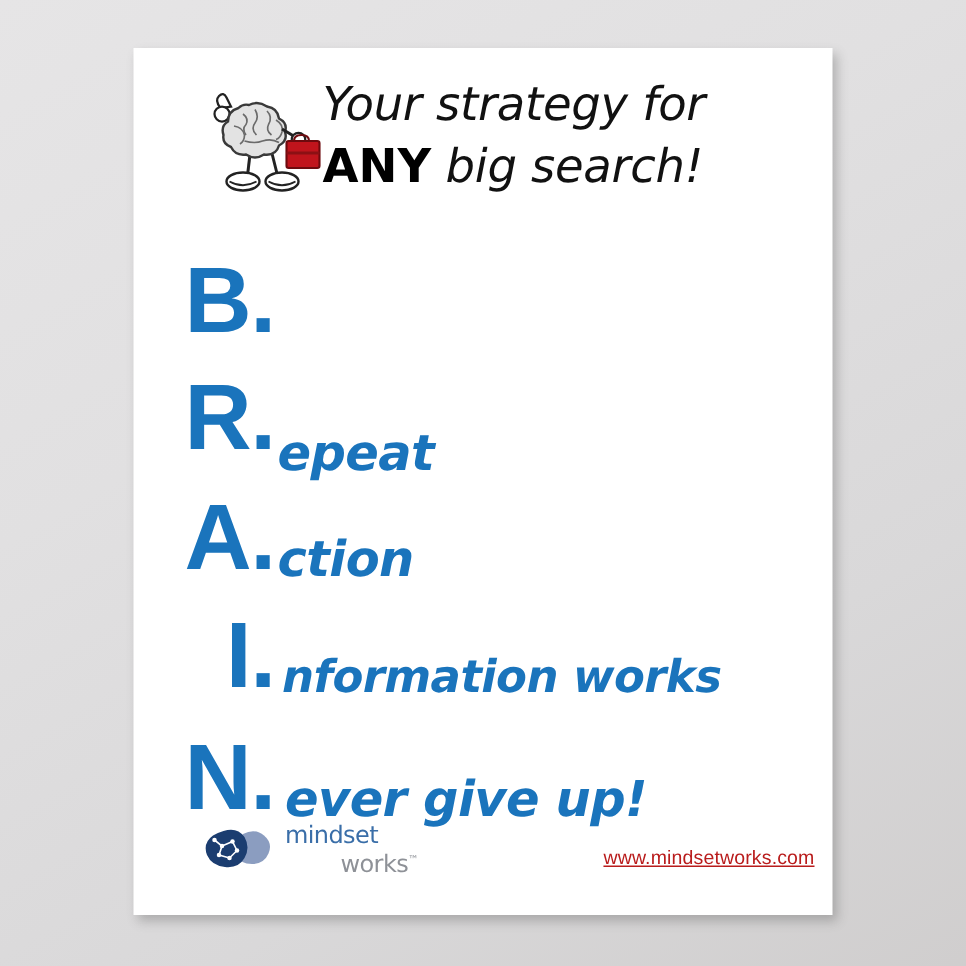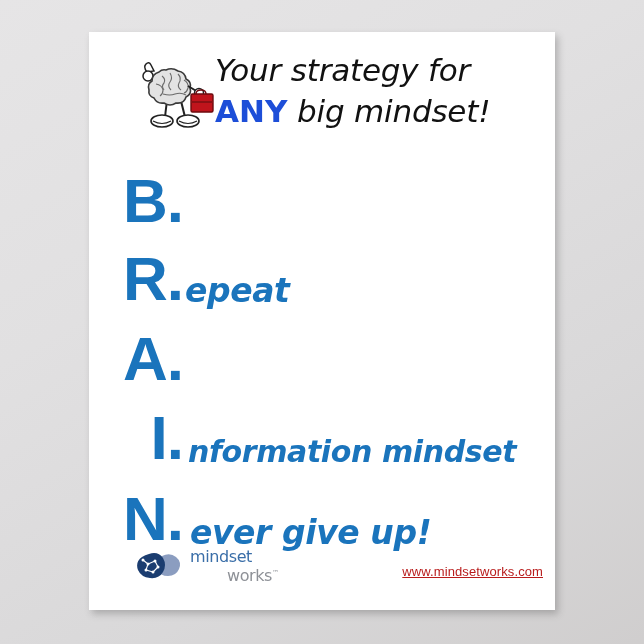--- a/index.html
+++ b/index.html
@@ -58,21 +58,21 @@
     font-family: "DejaVu Sans", sans-serif;
     font-style: italic;
     font-size: 31px;
     line-height: 41px;
     color: #111111;
     letter-spacing: -0.2px;
   }
   .headline .line1 { display: block; }
   .headline .line2 { display: block; }
   .headline .any {
-    color: #1d4ed8;
+    color: #000000;
     font-style: normal;
     font-weight: bold;
     letter-spacing: 0px;
   }
   .headline .rest { font-style: italic; }
 
   
   .rows {
     position: absolute;
     left: 0;
@@ -105,21 +105,21 @@
     line-height: 33px;
     color: #1a74bc;
     white-space: nowrap;
     letter-spacing: -0.4px;
   }
 
   
   #row-b .letter  { top: 26px; }
   #row-b .phrase  { top: 52px; font-size: 33px; }
   #row-r .letter  { top: 21px; }
-  #row-r .phrase  { top: 47px; font-size: 33px; }
+  #row-r .phrase  { top: 58px; font-size: 33px; }
   #row-a .letter  { top: 18px; }
   #row-a .phrase  { top: 46px; font-size: 33px; }
   #row-i .letter  { top: 14px; }
   #row-i .phrase  { top: 42px; font-size: 30px; left: 99px; }
   #row-n .letter  { top: 12px; }
   #row-n .phrase  { top: 40px; font-size: 33px; left: 101px; }
 
   
   .footer {
     position: absolute;
@@ -211,42 +211,43 @@
         <path d="M52 32 L62 38" stroke="#222" stroke-width="2" fill="none"></path>
         <ellipse cx="63" cy="39" rx="4.5" ry="4.5" fill="#ffffff" stroke="#222" stroke-width="1.5"></ellipse>
 
         <rect x="55" y="40" width="22" height="18" rx="1.5" fill="#c0141c" stroke="#6d0a0e" stroke-width="1.4"></rect>
         <path d="M60 40 q0 -4 5 -4 q5 0 5 4" stroke="#6d0a0e" stroke-width="1.4" fill="none"></path>
         <rect x="55" y="47" width="22" height="2" fill="#8c1014"></rect>
       </svg>
 
       <div class="headline">
         <span class="line1">Your strategy for</span>
-        <span class="line2"><span class="any">ANY</span><span class="rest"> big mindset!</span></span>
+        <span class="line2"><span class="any">ANY</span><span class="rest"> big search!</span></span>
       </div>
     </div>
 
     <div class="rows">
 
       <div class="row" id="row-b">
         <span class="letter">B.</span>
       </div>
 
       <div class="row" id="row-r">
         <span class="letter">R.</span>
         <span class="phrase">epeat</span>
       </div>
 
       <div class="row" id="row-a">
         <span class="letter">A.</span>
+        <span class="phrase">ction</span>
       </div>
 
       <div class="row" id="row-i">
         <span class="letter">I.</span>
-        <span class="phrase">nformation mindset</span>
+        <span class="phrase">nformation works</span>
       </div>
 
       <div class="row" id="row-n">
         <span class="letter">N.</span>
         <span class="phrase">ever give up!</span>
       </div>
     </div>
 
     <div class="footer">
 

